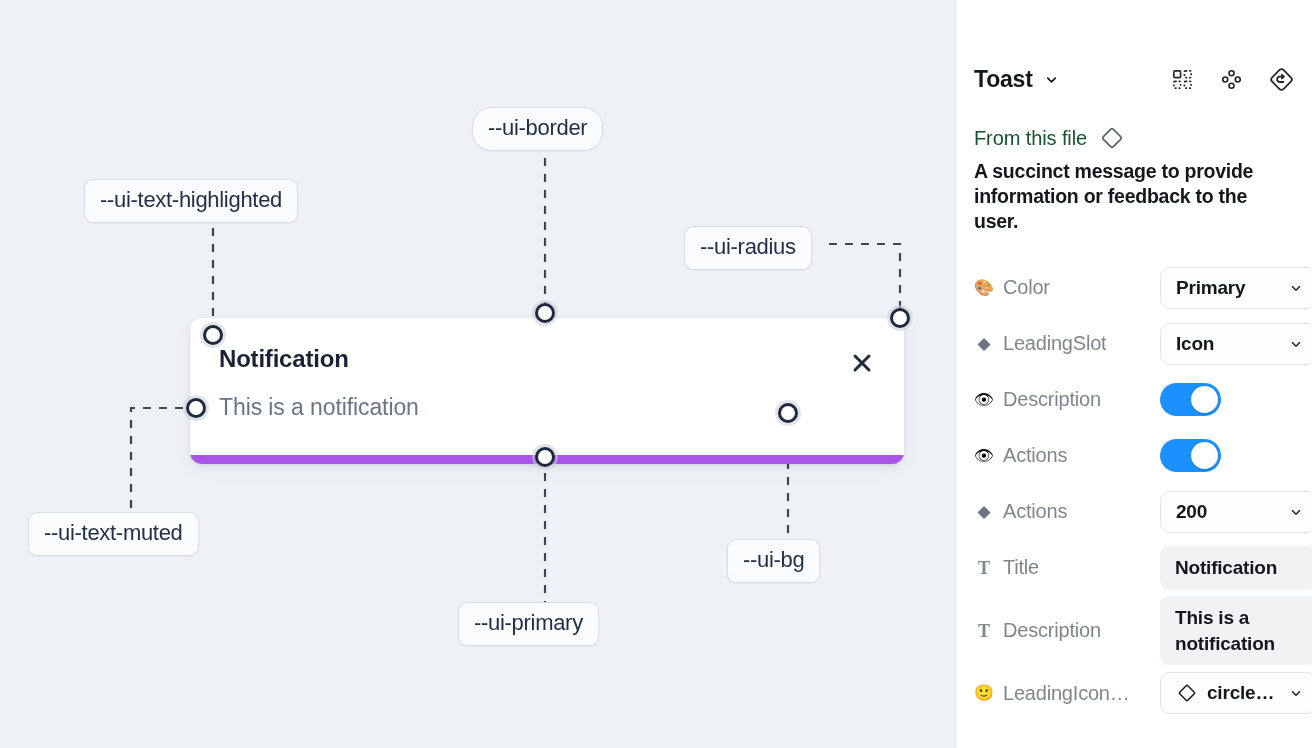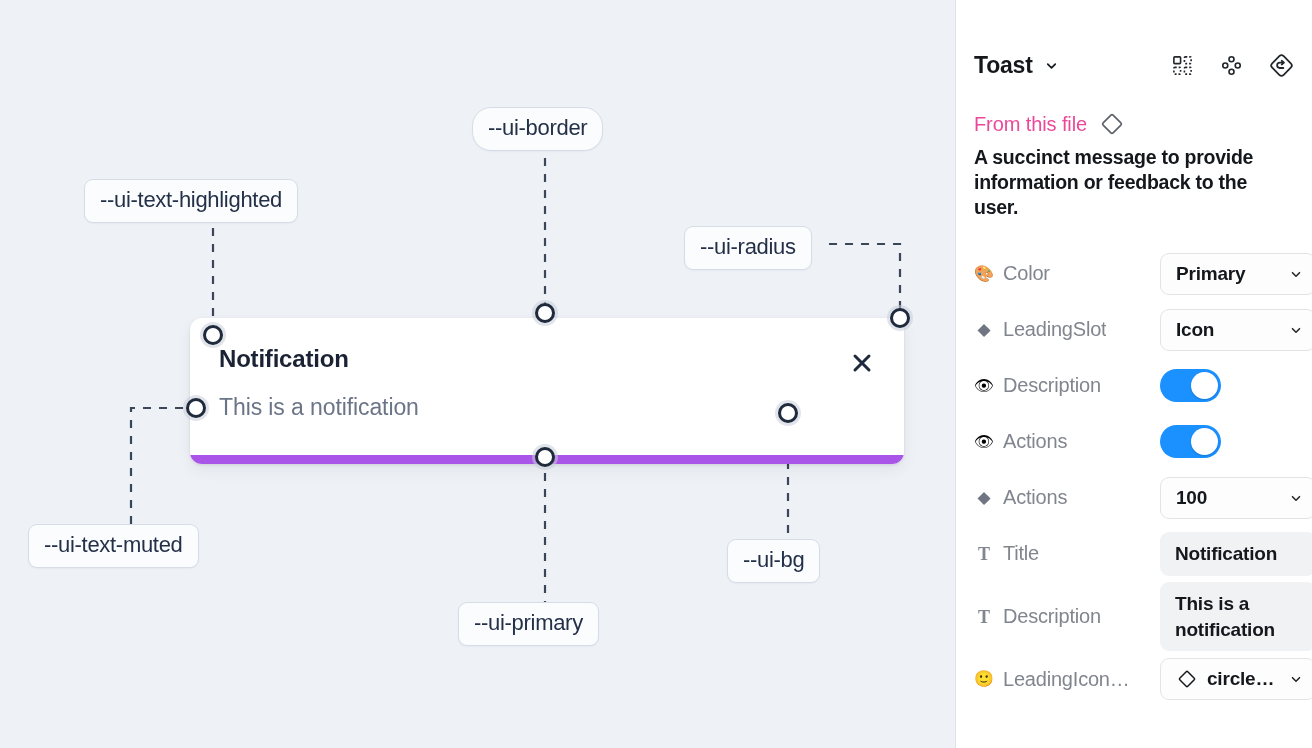--- a/index.html
+++ b/index.html
@@ -88,41 +88,41 @@
     box-shadow: 0 1px 2px rgba(16,24,40,.04);
     z-index: 7;
   }
 
   
   .panel {
     position: relative;
     width: 356px; height: 525px;
     background: #ffffff;
     flex: 0 0 356px;
-    padding: 0 18px;
+    padding: 14px 18px;
   }
   .panel-header {
     display: flex; align-items: center;
     padding-top: 52px;
   }
   .panel-title {
     font-size: 23px; font-weight: 700; color: #14171c;
     letter-spacing: -0.2px;
   }
   .title-caret { margin-left: 11px; display: flex; align-items: center; }
   .header-icons {
     margin-left: auto; display: flex; align-items: center; gap: 26px;
   }
   .header-icons .hicon { display: flex; align-items: center; justify-content: center; }
 
   .from-file {
     display: flex; align-items: center; gap: 12px;
     margin-top: 32px;
   }
-  .from-file-label { font-size: 20px; color: #ec4899; letter-spacing: -0.1px; }
+  .from-file-label { font-size: 20px; color: #14532d; letter-spacing: -0.1px; }
 
   .blurb {
     margin-top: 8px;
     font-size: 19.5px; line-height: 1.28; color: #14171c;
     font-weight: 600; letter-spacing: -0.25px;
   }
 
   .props { margin-top: 26px; }
   .prop-row {
     display: flex; align-items: center;
@@ -227,21 +227,21 @@
     <div class="handle" style="left:213px; top:335px;"></div>
     <div class="handle" style="left:545px; top:313px;"></div>
     <div class="handle" style="left:900px; top:318px;"></div>
     <div class="handle" style="left:196px; top:408px;"></div>
     <div class="handle" style="left:545px; top:457px;"></div>
     <div class="handle" style="left:788px; top:413px;"></div>
 
     <div class="chip" style="left:84px;  top:179px;">--ui-text-highlighted</div>
     <div class="chip" style="left:472px; top:107px;border-radius:19px;">--ui-border</div>
     <div class="chip" style="left:684px; top:226px;">--ui-radius</div>
-    <div class="chip" style="left:28px;  top:524px;">--ui-text-muted</div>
+    <div class="chip" style="left:28px;  top:512px;">--ui-text-muted</div>
     <div class="chip" style="left:458px; top:602px;text-align:right;">--ui-primary</div>
     <div class="chip" style="left:727px; top:539px;">--ui-bg</div>
 
     <div class="canvas-divider"></div>
   </div>
 
   <div class="panel">
 
     <div class="panel-header">
       <span class="panel-title">Toast</span>
@@ -349,21 +349,21 @@
         </div>
       </div>
 
       <div class="prop-row">
         <div class="prop-left">
           <span class="prop-ic diamond-ic">◆</span>
           <span class="prop-label">Actions</span>
         </div>
         <div class="prop-right">
           <div class="select">
-            <span class="sel-val">100</span>
+            <span class="sel-val">200</span>
             <span class="sel-caret">
               <svg width="14" height="14" viewBox="0 0 16 16" fill="none" stroke="#23262b" stroke-width="1.8" stroke-linecap="round" stroke-linejoin="round">
                 <path d="M4 6.5 L8 10.5 L12 6.5"></path>
               </svg>
             </span>
           </div>
         </div>
       </div>
 
       <div class="prop-row">

